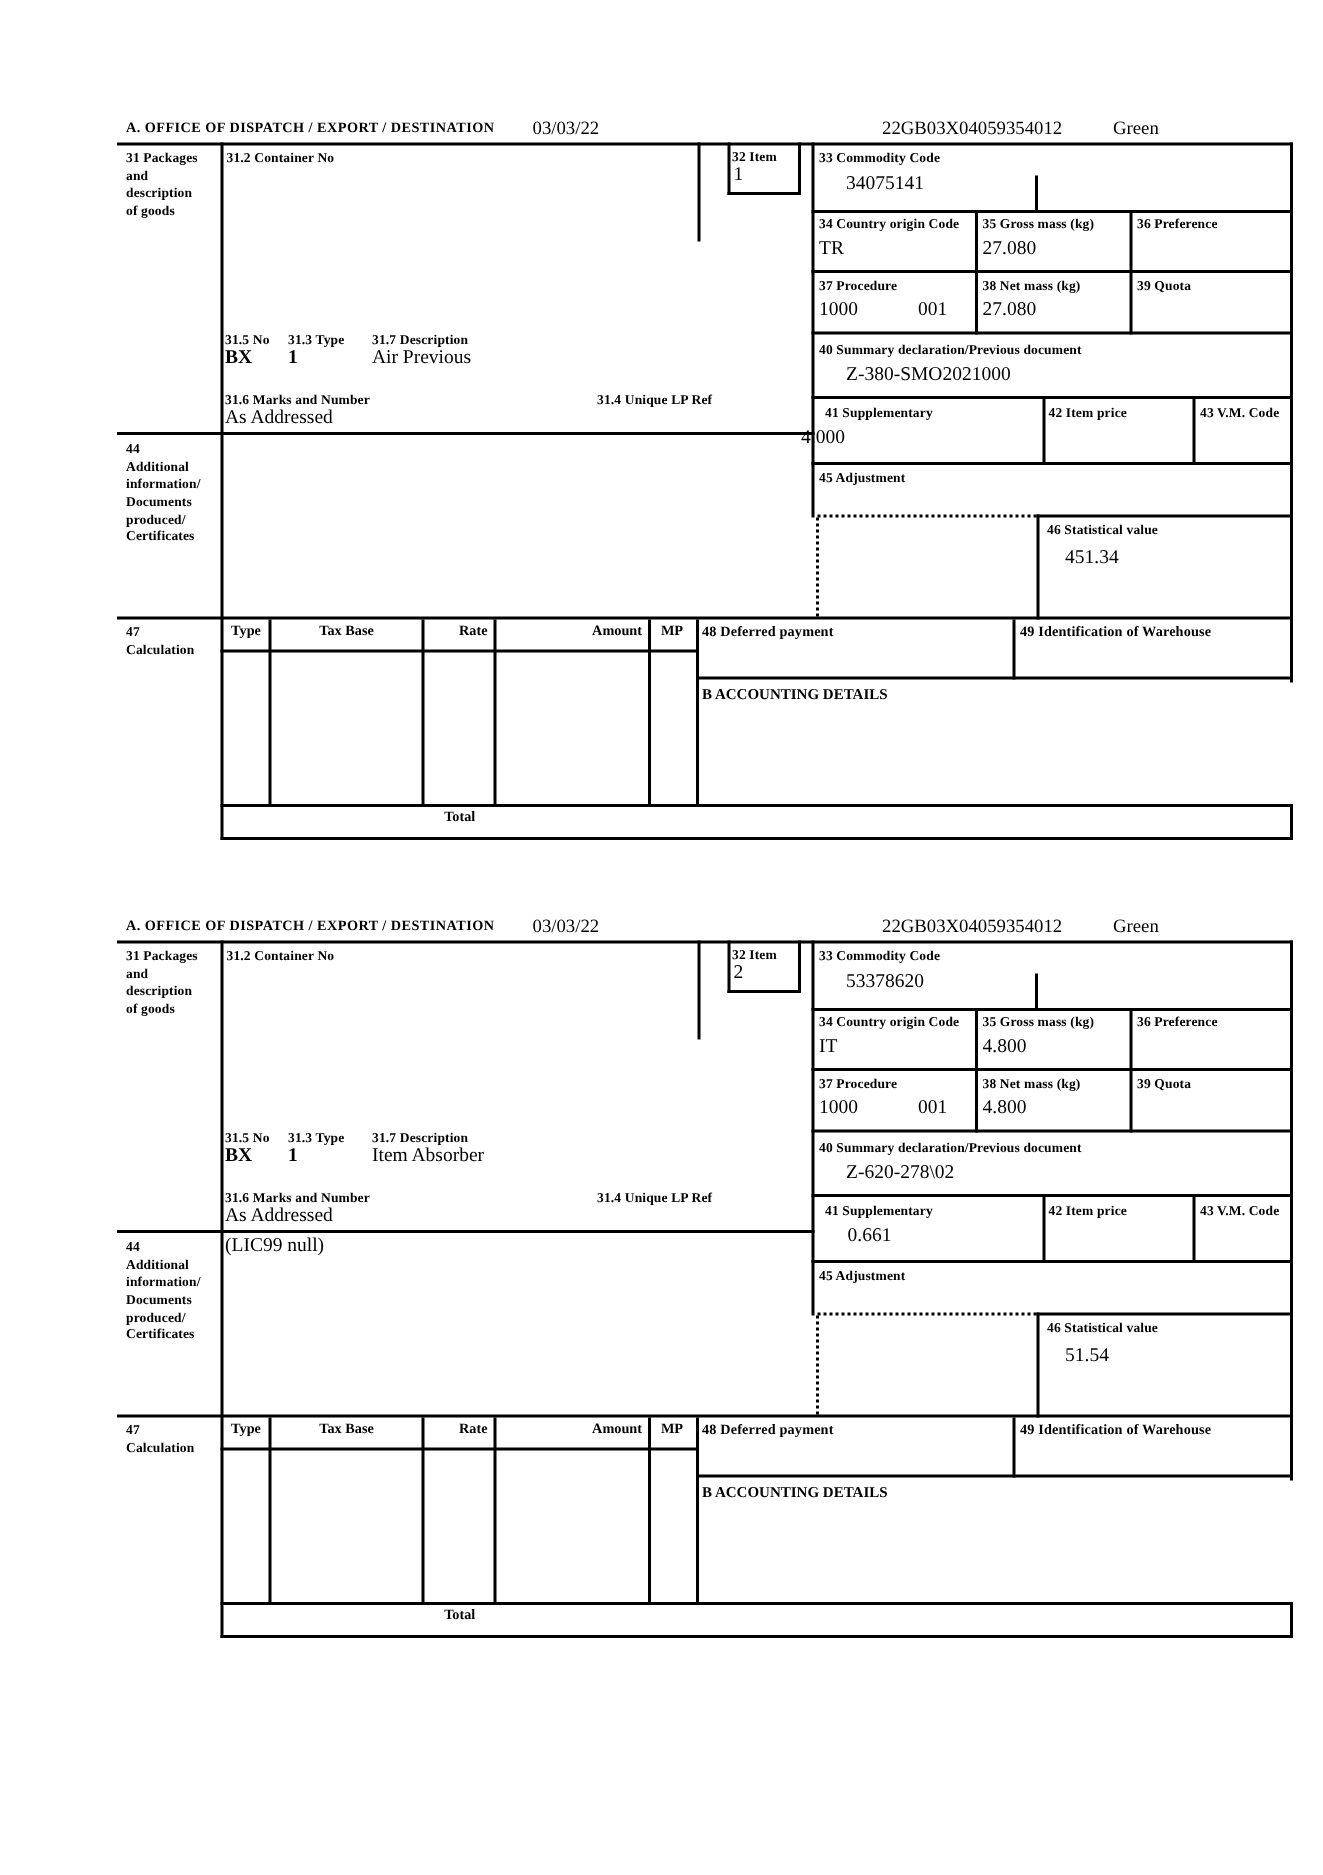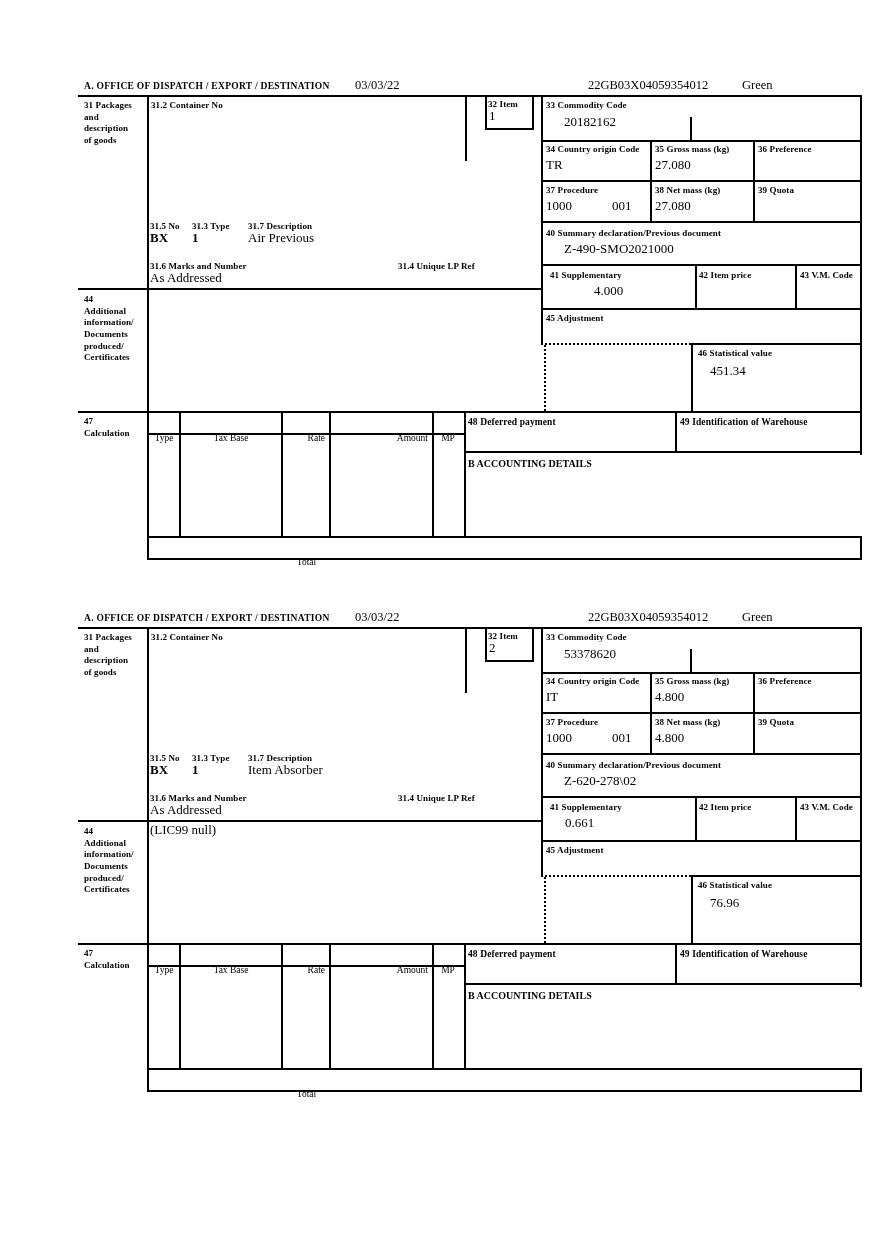--- a/index.html
+++ b/index.html
@@ -15,21 +15,21 @@
   .abs { position:absolute; }
   .lbl { position:absolute; font-size:9px; font-weight:bold; line-height:1.3; letter-spacing:0.1px; }
   .val { position:absolute; font-size:13px; line-height:1.15; }
   .pre { white-space:pre-line; }
   .hl { position:absolute; background:#000; height:2px; }
   .vl { position:absolute; background:#000; width:2px; }
   .dh { position:absolute; height:0; border-top:2px dotted #000; }
   .dv { position:absolute; width:0; border-left:2px dotted #000; }
   .hdr-a { position:absolute; font-size:9.5px; font-weight:bold; letter-spacing:0.3px; }
   .hdr-v { position:absolute; font-size:12.5px; }
-  .th { position:absolute; font-size:9.5px; font-weight:normal; top:341px;margin-top:17px; }
+  .th { position:absolute; font-size:9.5px; font-weight:bold; top:341px; }
   .center { text-align:center; }
   .right { text-align:right; }
   .acct { position:absolute; font-size:10px; font-weight:bold; }
 </style>
 </head>
 <body>
 
 <div id="page">
   <section class="sad sad-0">
 
@@ -102,42 +102,42 @@
     <div class="val" style="left:248px; top:156px;">Air Previous</div>
 
     <div class="lbl" style="left:150px; top:186px;">31.6 Marks and Number</div>
     <div class="lbl" style="left:398px; top:186px;">31.4 Unique LP Ref</div>
     <div class="val" style="left:150px; top:196px;">As Addressed</div>
     <div class="val" style="left:420px; top:196px;"></div>
 
     <div class="val" style="left:150px; top:216px;"></div>
 
     <div class="lbl" style="left:546px; top:25px;">33 Commodity Code</div>
-    <div class="val" style="left:564px; top:40px;">20182162</div>
+    <div class="val" style="left:564px; top:40px;">34075141</div>
 
     <div class="lbl" style="left:546px; top:69px;">34 Country origin Code</div>
     <div class="val" style="left:546px; top:83px;">TR</div>
     <div class="lbl" style="left:655px; top:69px;">35 Gross mass (kg)</div>
     <div class="val" style="left:655px; top:83px;">27.080</div>
     <div class="lbl" style="left:758px; top:69px;">36 Preference</div>
     <div class="val" style="left:758px; top:83px;"></div>
 
     <div class="lbl" style="left:546px; top:110px;">37 Procedure</div>
     <div class="val" style="left:546px; top:124px;">1000</div>
     <div class="val" style="left:612px; top:124px;">001</div>
     <div class="lbl" style="left:655px; top:110px;">38 Net mass (kg)</div>
     <div class="val" style="left:655px; top:124px;">27.080</div>
     <div class="lbl" style="left:758px; top:110px;">39 Quota</div>
     <div class="val" style="left:758px; top:124px;"></div>
 
     <div class="lbl" style="left:546px; top:153px;">40 Summary declaration/Previous document</div>
-    <div class="val" style="left:564px; top:167px;">Z-490-SMO2021000</div>
+    <div class="val" style="left:564px; top:167px;">Z-380-SMO2021000</div>
 
     <div class="lbl" style="left:550px; top:195px;">41 Supplementary</div>
-    <div class="val" style="left:594px; top:209px;">4.000</div>
+    <div class="val" style="left:534px; top:209px;">4.000</div>
     <div class="lbl" style="left:699px; top:195px;">42 Item price</div>
     <div class="val" style="left:699px; top:209px;"></div>
     <div class="lbl" style="left:800px; top:195px;">43 V.M. Code</div>
     <div class="val" style="left:800px; top:209px;"></div>
 
     <div class="lbl" style="left:546px; top:238px;">45 Adjustment</div>
     <div class="val" style="left:546px; top:250px;"></div>
 
     <div class="lbl" style="left:698px; top:273px;">46 Statistical value</div>
     <div class="val" style="left:710px; top:289px;">451.34</div>
@@ -260,21 +260,21 @@
     <div class="val" style="left:565px; top:209px;">0.661</div>
     <div class="lbl" style="left:699px; top:195px;">42 Item price</div>
     <div class="val" style="left:699px; top:209px;"></div>
     <div class="lbl" style="left:800px; top:195px;">43 V.M. Code</div>
     <div class="val" style="left:800px; top:209px;"></div>
 
     <div class="lbl" style="left:546px; top:238px;">45 Adjustment</div>
     <div class="val" style="left:546px; top:250px;"></div>
 
     <div class="lbl" style="left:698px; top:273px;">46 Statistical value</div>
-    <div class="val" style="left:710px; top:289px;">76.96</div>
+    <div class="val" style="left:710px; top:289px;">51.54</div>
 
     <div class="th center" style="left:147px; width:34px;">Type</div>
     <div class="th center" style="left:181px; width:100px;">Tax Base</div>
     <div class="th right" style="left:281px; width:44px;">Rate</div>
     <div class="th right" style="left:329px; width:99px;">Amount</div>
     <div class="th center" style="left:432px; width:32px;">MP</div>
 
     <div class="lbl" style="left:468px; top:341px; font-size:9.5px;">48 Deferred payment</div>
     <div class="val" style="left:468px; top:355px;"></div>
     <div class="lbl" style="left:680px; top:341px; font-size:9.5px;">49 Identification of Warehouse</div>

